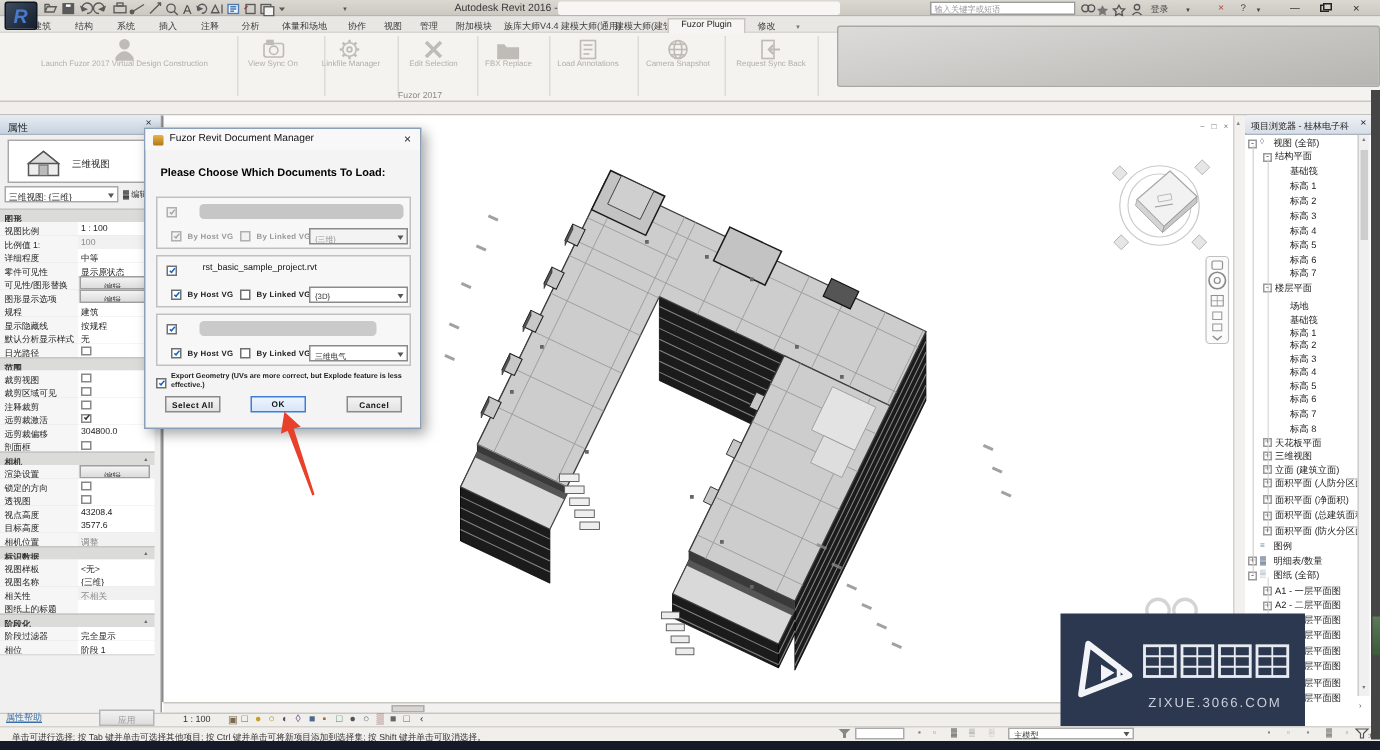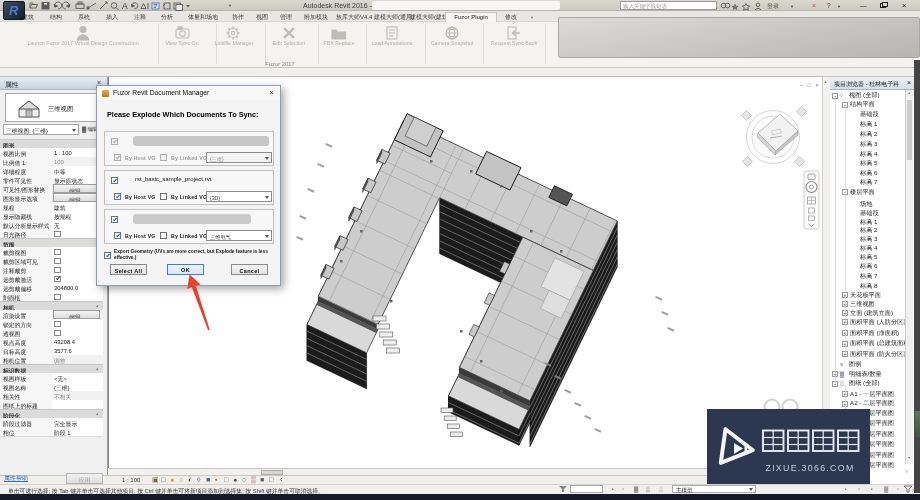--- a/index.html
+++ b/index.html
@@ -630,21 +630,21 @@
             <line x1="141.2" y1="21.5" x2="141.2" y2="42"></line>
 </g>
         </g>
 <text x="103" y="62" fill="#c9cfdb" font-size="8.8" letter-spacing="1.3" text-anchor="middle" font-family="Liberation Sans">ZIXUE.3066.COM</text>
 </svg>
     </div>
 <div id="dlg">
 <div id="dlgtitle">Fuzor Revit Document Manager</div>
       <div id="dlgico"></div>
       <div id="dlgx">×</div>
-<div id="dlghdr">Please Explode Which Documents To Sync:</div>
+<div id="dlghdr">Please Choose Which Documents To Load:</div>
 <div class="grp" style="top:45px;height:35px">
  <span class="dcb dis" style="left:6px;top:6px">
           <i class="dck dis"></i>
         </span>
  <div class="blurbar" style="left:28px;top:4px;width:136px;background:#c6c6c6"></div>
  <span class="dcb dis" style="left:9px;top:22px">
           <i class="dck dis"></i>
         </span>
         <span class="dlbl dis" style="left:20px;top:23px">By Host VG</span>
  <span class="dcb dis" style="left:55px;top:22px"></span>

